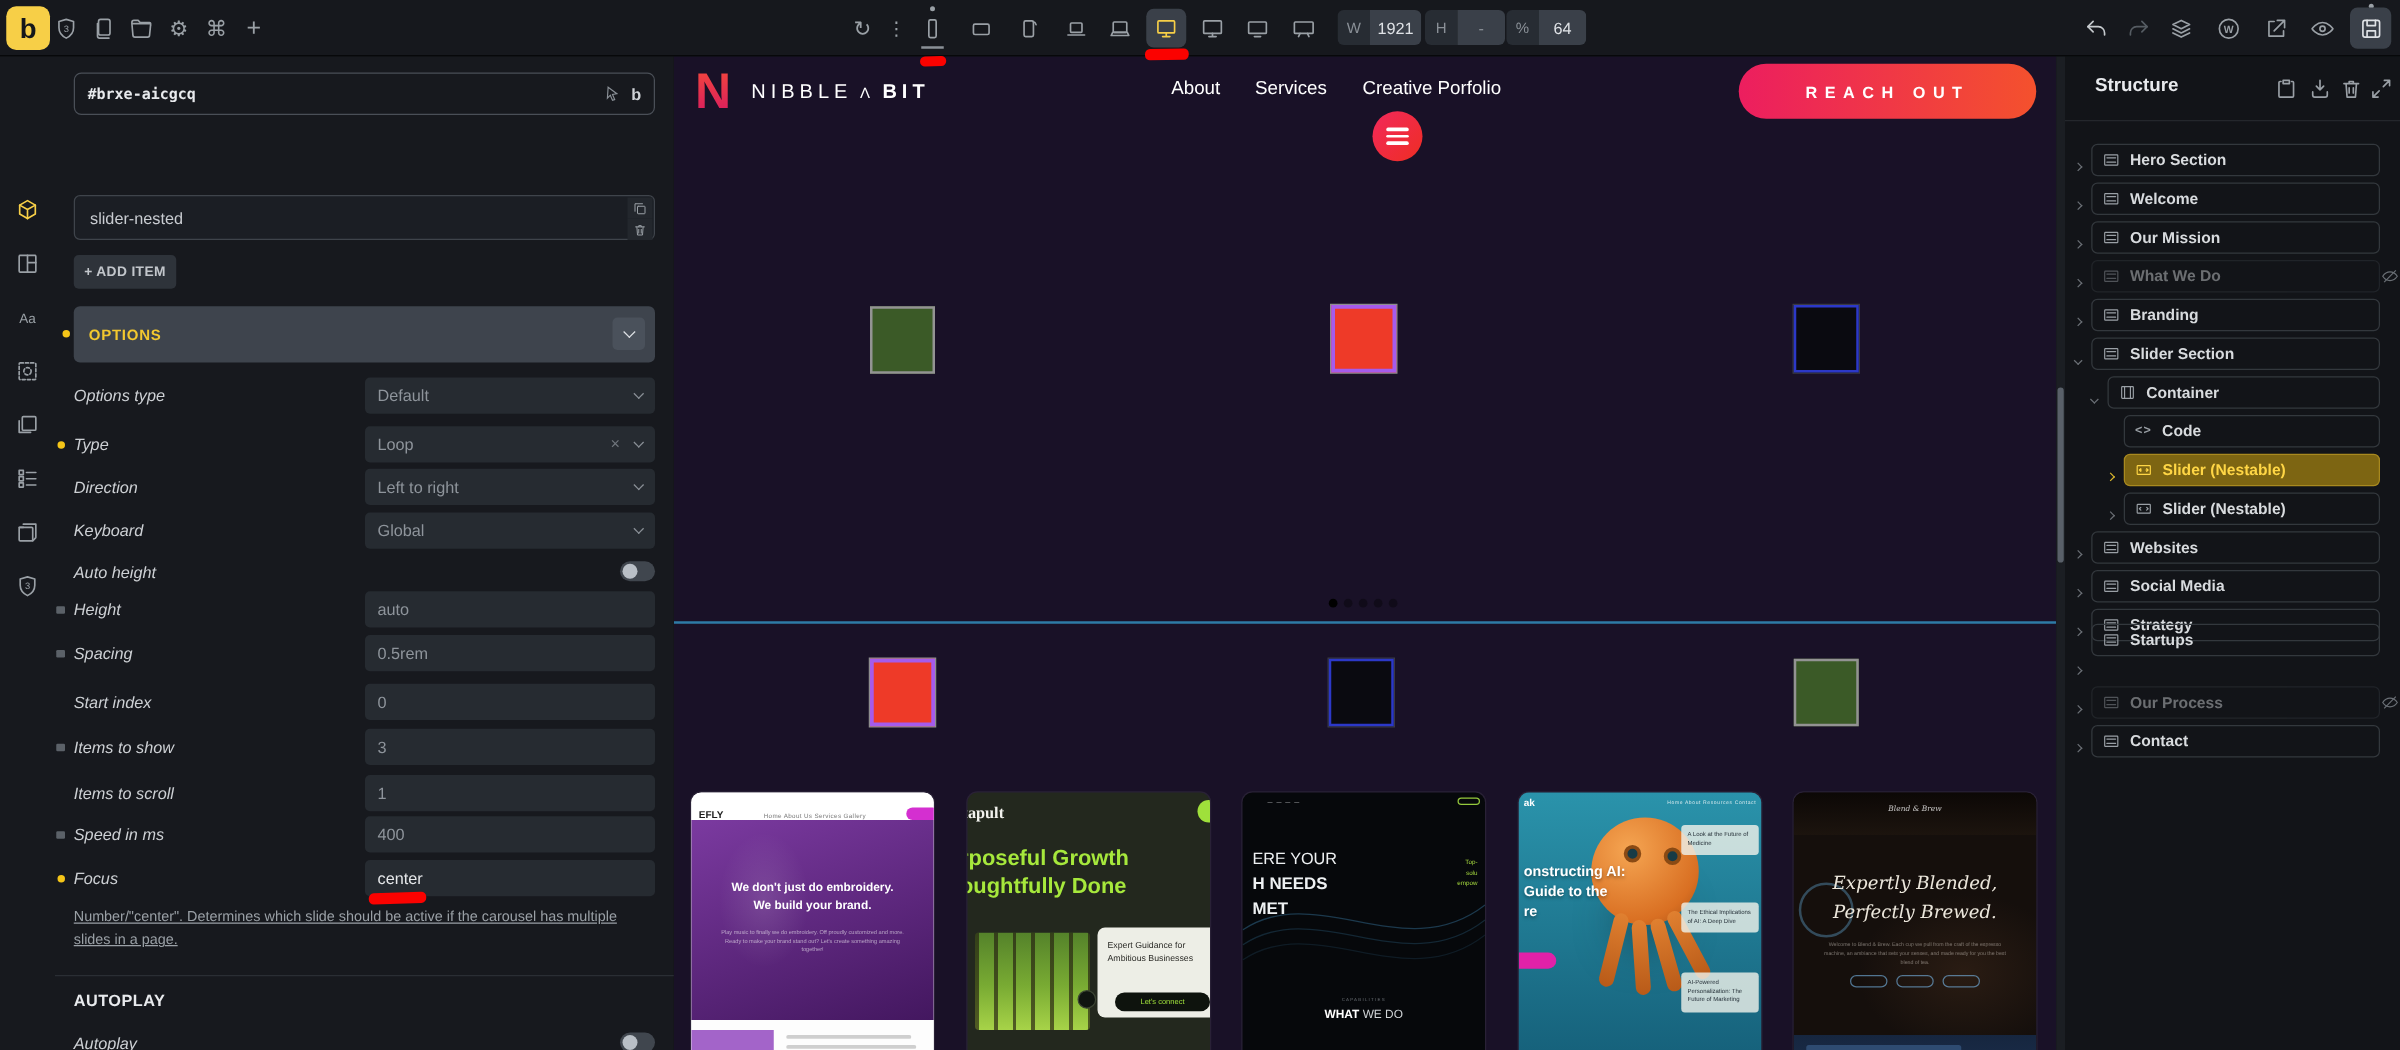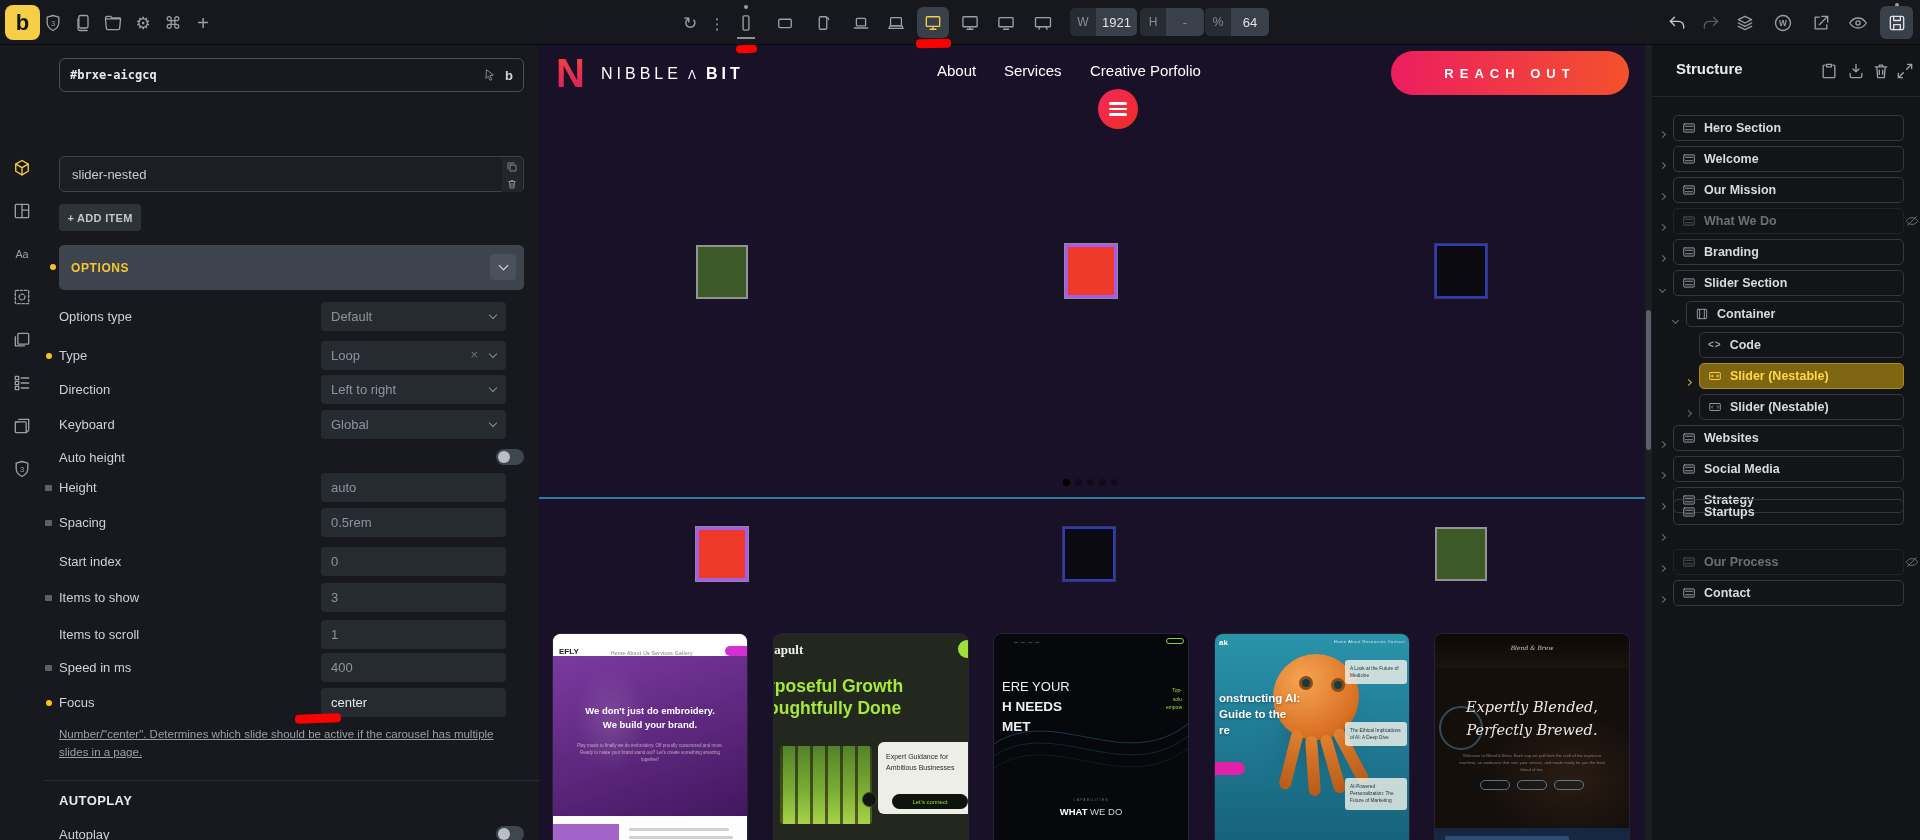--- a/index.html
+++ b/index.html
@@ -59,24 +59,24 @@
   #add-item { top:159px; width:82px; height:27px; background:#2e333a; border-radius:4px;
     color:#c2c6cb; font-size:11px; font-weight:bold; display:flex; align-items:center;
     justify-content:center; letter-spacing:.3px; cursor:pointer; }
   #options-bar { top:200px; height:45px; background:#3e444d; border-radius:5px;
     display:flex; align-items:center; padding:0 12px; cursor:pointer; }
   #options-bar .t { color:#f3c82f; font-size:12px; font-weight:bold; letter-spacing:.6px; }
   #options-chev { position:absolute; right:8px; top:9px; width:26px; height:26px;
     background:#4a515b; border-radius:4px; display:flex; align-items:center; justify-content:center; }
   #options-chev .chev { border-color:#dfe2e6; margin-top:-3px; }
   .frow { position:absolute; left:59px; width:465px; height:29px; }
-  .frow .lbl { position:absolute; left:0; top:0; line-height:29px; font-size:13px; color:#cdd0d4; }
-  .ctrl { position:absolute; left:233px; top:0; width:185px; height:29px; background:#262b31;
+  .frow .lbl { position:absolute; left:0; top:0; line-height:29px; font-size:13px; color:#cdd0d4;font-style:italic; }
+  .ctrl { position:absolute; left:233px; top:0; width:232px; height:29px; background:#262b31;
     border-radius:4px; color:#8e949b; font-size:13px; display:flex; align-items:center;
-    padding:0 10px; cursor:pointer;margin-left:29px; }
+    padding:0 10px; cursor:pointer; }
   .ctrl .chev { position:absolute; right:10px; top:10px; width:6px; height:6px; border-width:1.4px; }
   .ctrl .clear { position:absolute; right:28px; top:6px; color:#6f757c; font-size:13px; }
   .ctrl.setval { color:#e6e8ea; }
   .ind-dot { position:absolute; left:-13px; top:12px; width:6px; height:6px; border-radius:50%; background:#f5c518; }
   .ind-sq  { position:absolute; left:-14px; top:12px; width:7px; height:6px; background:#5b6168; border-radius:1px; }
   .toggle { position:absolute; left:437px; top:5px; width:28px; height:16px; background:#40464e;
     border-radius:8px; cursor:pointer; }
   .toggle::after { content:""; position:absolute; left:2px; top:2px; width:12px; height:12px;
     border-radius:50%; background:#b9bfc6; }
   #focus-desc { top:680px; font-size:11.5px; line-height:1.6; color:#9aa0a6;

